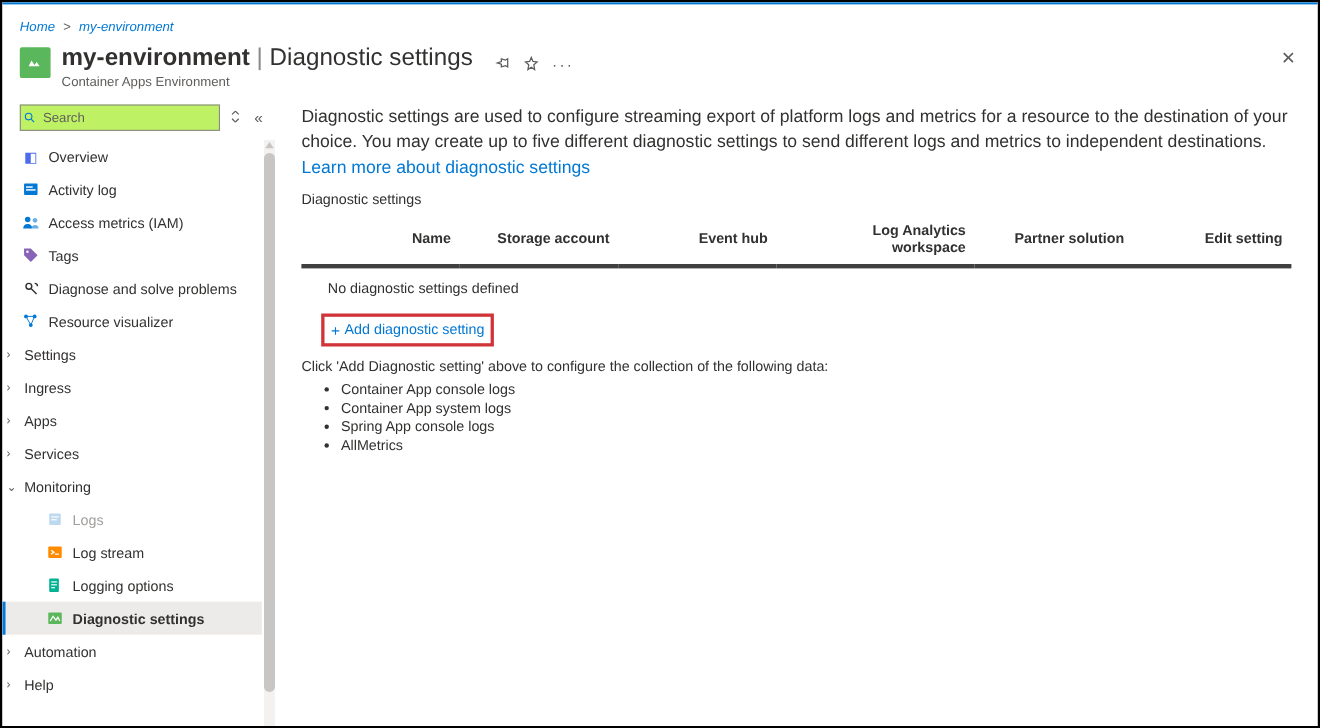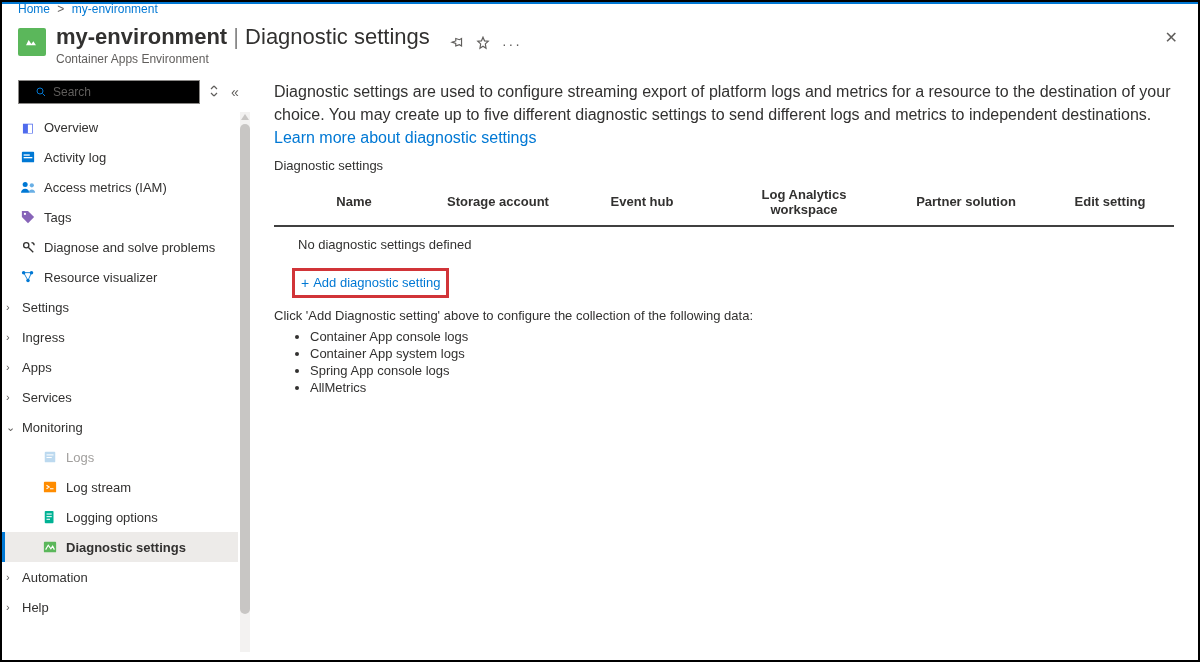--- a/index.html
+++ b/index.html
@@ -9,22 +9,23 @@
     color: #323130;
     background: #ffffff;
     width: 1200px;
     height: 662px;
     overflow: hidden;
     border: 2px solid #000;
     position: relative;
   }
   .top-border { height: 2px; background: #0078d4; position: absolute; top: 0; left: 0; right: 0; }
   .breadcrumb {
-    padding: 0 16px 4px 16px;
+    padding: 15px 16px 4px 16px;
     font-size: 12px;
+    font-style: italic;
   }
   .breadcrumb a { color: #0078d4; text-decoration: none; cursor: pointer; }
   .breadcrumb-sep { color: #605e5c; margin: 0 4px; }
   .header {
     display: flex;
     align-items: flex-start;
     padding: 4px 16px 10px 16px;
     position: relative;
   }
   .resource-icon {
@@ -83,24 +84,24 @@
     align-items: center;
     padding: 4px 8px 8px 16px;
     gap: 8px;
   }
   .search-box {
     flex: 1;
     display: flex;
     align-items: center;
     border: 1px solid #8a8886;
     height: 24px;
-    padding: 0 16px;
+    padding: 0 2px;
     font-size: 12px;
     color: #605e5c;
-    background: #000000;
+    background: #bef264;
   }
   .search-box svg { width: 12px; height: 12px; margin-right: 6px; }
   .sort-icon { color: #605e5c; font-size: 12px; cursor: pointer; width: 12px; text-align:center; }
   .collapse-icon { color: #605e5c; font-size: 14px; cursor: pointer; width: 14px; text-align:center;}
 
   .nav-scroll {
     position: relative;
     height: calc(100% - 36px);
     overflow: hidden;
   }
@@ -177,24 +178,24 @@
   .desc a { color:#0078d4; text-decoration:none; cursor:pointer; }
 
   .section-label { font-size: 13px; margin: 8px 0 6px 0; }
 
   table.diag {
     width: 100%;
     border-collapse: collapse;
     font-size: 13px;
   }
   table.diag th {
-    text-align: center;
+    text-align: right;
     font-weight: 600;
     padding: 8px 8px 8px 24px;
-    border-bottom: 2px solid #404040;
+    border-bottom: 4px solid #404040;
   }
   table.diag td {
     padding: 10px 8px 10px 24px;
     color: #323130;
   }
 
   .add-row {
     margin: 6px 0 10px 18px;
   }
   .add-btn {

